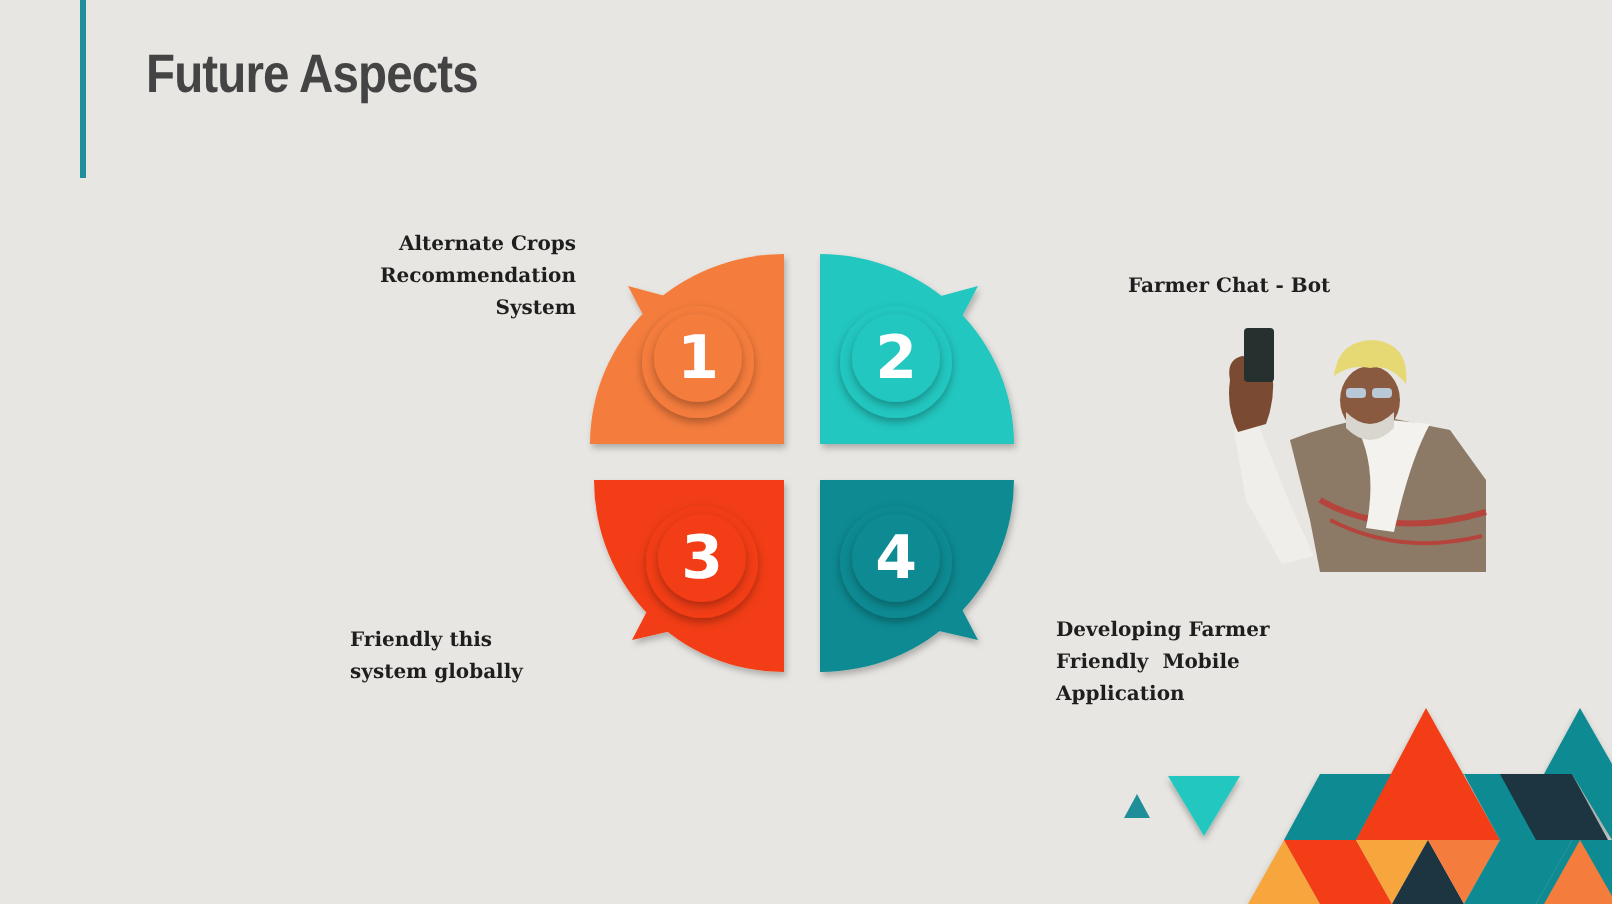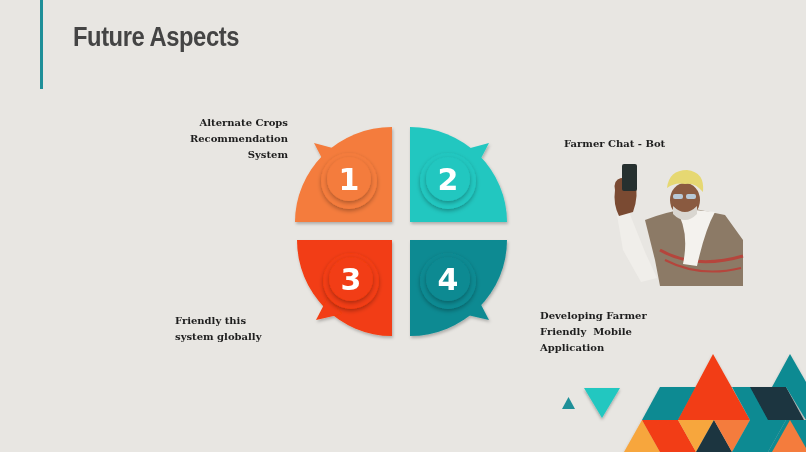--- a/index.html
+++ b/index.html
@@ -3,21 +3,21 @@
 <meta charset="utf-8">
 <style>
   html, body { margin:0; padding:0; }
   body { width:806px; height:452px; background:#e8e6e2; position:relative; overflow:hidden; font-family:"DejaVu Serif", serif; }
   .accent-bar { position:absolute; left:40px; top:0; width:3px; height:89px; background:#1e8f98; }
   .title { position:absolute; left:73px; top:22px; font-family:"Liberation Sans", sans-serif; font-weight:bold; font-size:27px; color:#444; letter-spacing:-0.5px; transform:scaleX(0.88); transform-origin:left top; }
   .label { position:absolute; font-family:"DejaVu Serif", serif; font-weight:bold; font-size:10px; color:#1e1e1e; line-height:16px; white-space:pre; }
   .l1 { right:518px; top:115px; text-align:right; }
   .l2 { left:516px; top:136px;margin-left:48px; }
   .l3 { left:175px; top:313px; }
-  .l4 { left:540px; top:308px; }
+  .l4 { left:528px; top:308px; }
   svg.abs { position:absolute; left:0; top:0; }
   .num { position:absolute; width:60px; height:40px; text-align:center; color:#fff; font-family:"DejaVu Sans", sans-serif; font-weight:bold; font-size:30px; line-height:40px; }
   .photo { position:absolute; left:605px; top:160px; width:140px; height:126px; }
 </style>
 </head>
 <body>
 
 <div class="accent-bar"></div>
 <div class="title">Future Aspects</div>
 

